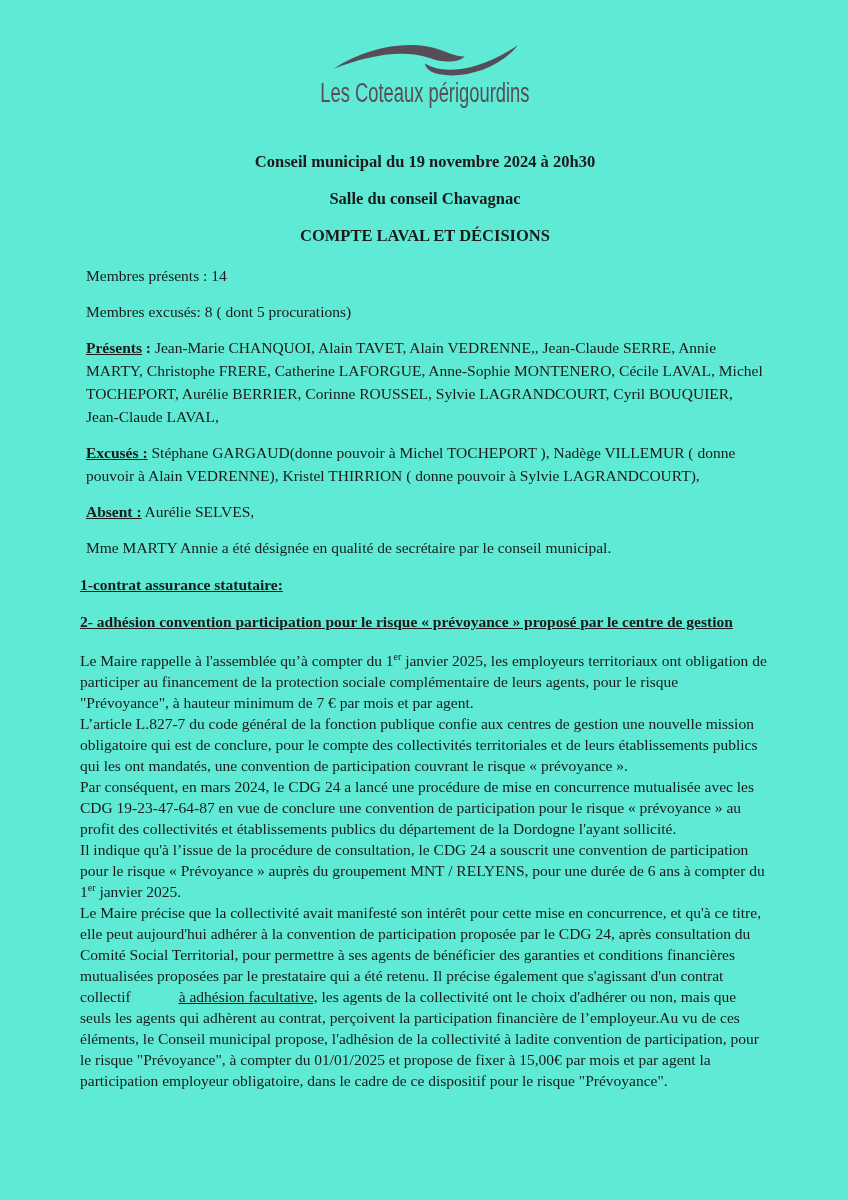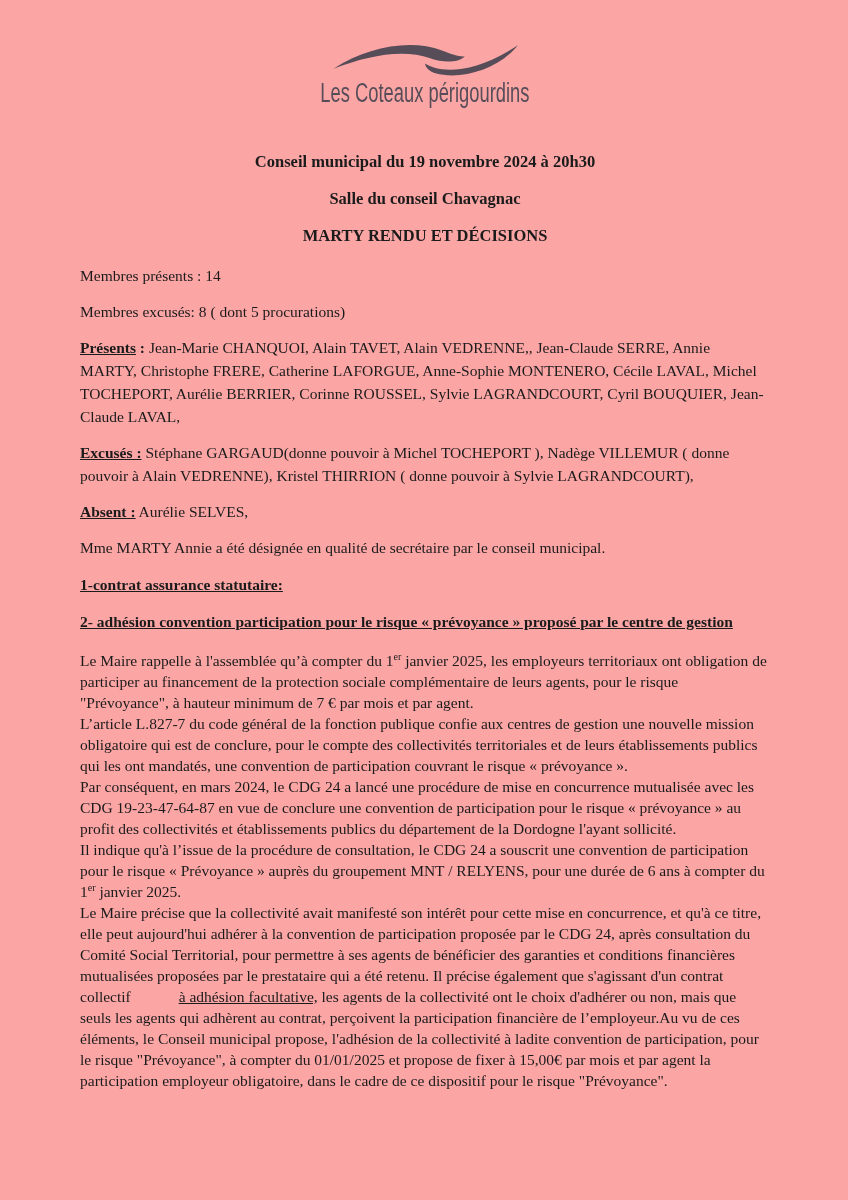--- a/index.html
+++ b/index.html
@@ -3,42 +3,42 @@
 <meta charset="utf-8">
 <title>Compte rendu</title>
 <style>
   html,body { margin:0; padding:0; background:#ffffff; }
   body {
     width:848px; height:1200px; overflow:hidden;
     font-family:"Liberation Serif", serif;
     color:#1b1b1b;
     -webkit-font-smoothing:antialiased;
   }
-  .page { width:848px; height:1200px; background:#fca5a5; box-sizing:border-box;
+  .page { width:848px; height:1200px; background:#5eead4; box-sizing:border-box;
           padding:36px 78px 0 80px; position:relative; }
 
   
   .logo { text-align:center; margin:0 auto 0; width:100%; }
   .logo-swoosh { display:block; margin:0 auto -2px; }
   .logo-text {
     display:inline-block;
     font-family:"Liberation Sans", sans-serif;
     font-size:27px; font-weight:400; color:#564d58;
     letter-spacing:0px; white-space:nowrap;
     transform:scaleX(0.68); transform-origin:center top;
     line-height:1.0;
   }
 
   
   .doc-title { font-size:16.5px; font-weight:bold; text-align:center;
                line-height:17px; margin:0 0 20px; }
   .doc-title.first { margin-top:46px; }
 
   
-  .blk { font-size:15.5px; line-height:23px; margin:0 0 13px; }
+  .blk { font-size:15.5px; line-height:23px; margin:0 6px 13px; }
   .lbl-bu { font-weight:bold; text-decoration:underline; }
   .lbl-b  { font-weight:bold; }
 
   
   .sec-head { font-size:15.5px; font-weight:bold; text-decoration:underline;
               line-height:23px; margin:14px 0 13px; }
 
   
   .body-p { font-size:15.5px; line-height:21px; margin:0; text-align:left; }
   .body-wrap { margin-top:17px; }
@@ -55,21 +55,21 @@
       <path fill="#564d58" d="M10 50 C 62 16, 128 4, 176 22 C 192 28, 202 32, 211 31
                C 200 41, 178 41, 158 34 C 116 19, 62 30, 10 50 Z"></path>
       <path fill="#564d58" d="M150 42 C 172 56, 222 60, 292 14 C 264 50, 206 68, 166 57
                C 156 54, 151 48, 150 42 Z"></path>
     </svg>
     <span class="logo-text">Les Coteaux périgourdins</span>
   </div>
 
   <p class="doc-title first">Conseil municipal du 19 novembre 2024 à 20h30</p>
   <p class="doc-title">Salle du conseil Chavagnac</p>
-  <p class="doc-title">MARTY RENDU ET DÉCISIONS</p>
+  <p class="doc-title">COMPTE LAVAL ET DÉCISIONS</p>
 
   <p class="blk">Membres présents : 14</p>
   <p class="blk">Membres excusés: 8 ( dont 5 procurations)</p>
 
   <p class="blk"><span class="lbl-bu">Présents</span><span class="lbl-b"> : </span><span>Jean-Marie CHANQUOI,  Alain TAVET,  Alain VEDRENNE,, Jean-Claude SERRE, Annie MARTY,   Christophe FRERE, Catherine LAFORGUE, Anne-Sophie  MONTENERO,   Cécile  LAVAL, Michel TOCHEPORT, Aurélie BERRIER,  Corinne ROUSSEL, Sylvie LAGRANDCOURT, Cyril BOUQUIER, Jean-Claude LAVAL,</span></p>
 
   <p class="blk"><span class="lbl-bu">Excusés :</span><span>  Stéphane GARGAUD(donne pouvoir à Michel TOCHEPORT ),  Nadège VILLEMUR ( donne pouvoir à Alain VEDRENNE), Kristel THIRRION ( donne pouvoir à Sylvie LAGRANDCOURT),</span></p>
 
   <p class="blk"><span class="lbl-bu">Absent :</span><span> Aurélie SELVES,</span></p>
 

